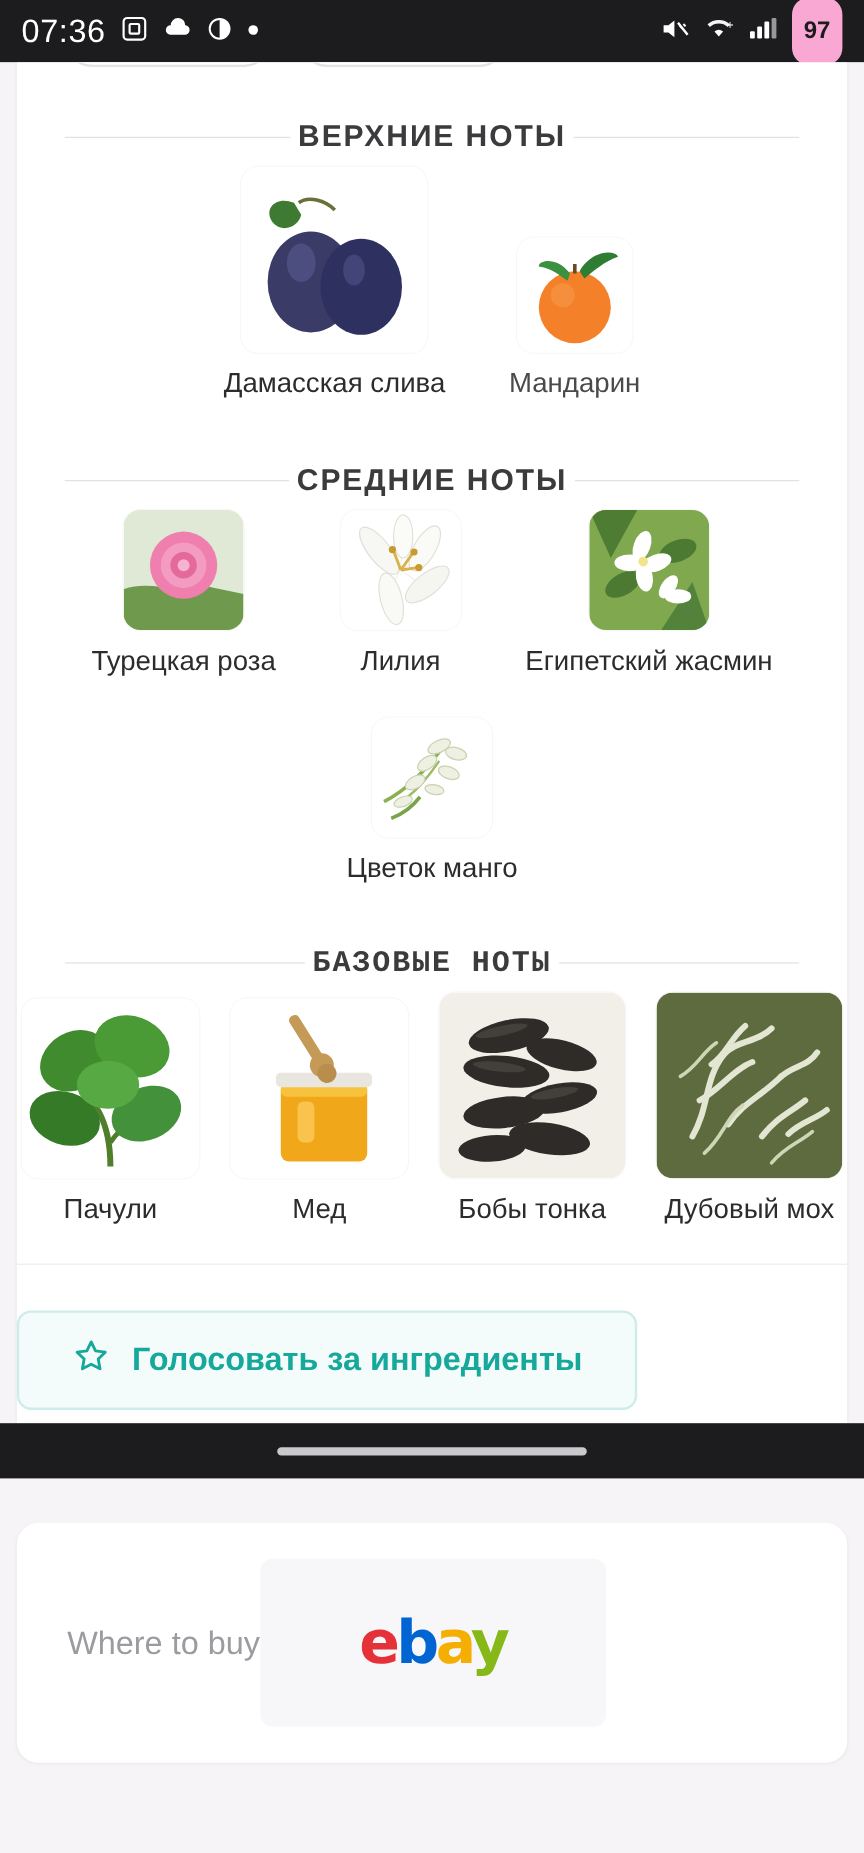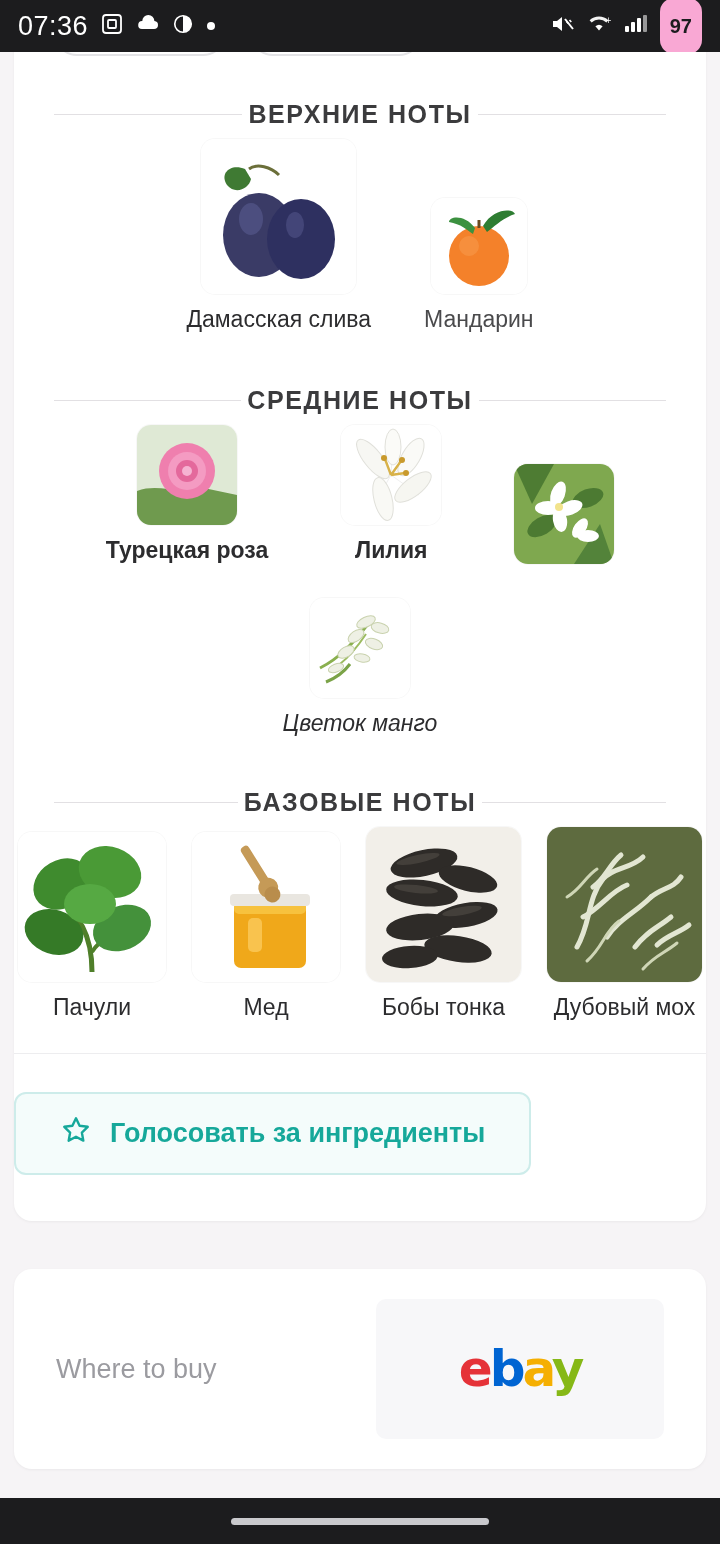--- a/index.html
+++ b/index.html
@@ -2,21 +2,21 @@
 <html lang="ru"><head>
 <meta charset="utf-8">
 <style>
   * { box-sizing: border-box; margin: 0; padding: 0; }
   html, body {
     width: 720px; height: 1544px;
     background: #ffffff;
     font-family: "Liberation Sans", sans-serif;
     overflow: hidden;
   }
-  .screen { position: relative; width: 720px; height: 1544px; background: #fdfcfd; }
+  .screen { position: relative; width: 720px; height: 1232px; background: #fdfcfd; }
 
   
   .statusbar {
     height: 52px; background: #1c1c1e; color: #ffffff;
     display: flex; align-items: center; justify-content: space-between;
     padding: 0 18px;
   }
   .sb-left { display: flex; align-items: center; gap: 12px; }
   .sb-time { font-size: 27px; letter-spacing: 0.5px; }
   .sb-right { display: flex; align-items: center; gap: 11px; }
@@ -84,21 +84,21 @@
   .vote-btn {
     display: flex; align-items: center; gap: 18px;
     border: 2px solid #cdecea; background: #f4fcfb; color: #16a89a;
     border-radius: 12px; padding: 20px 44px;
     font-size: 27px; font-weight: bold; cursor: pointer;
   }
 
   
   .buy-card {
     margin: 48px 14px 0 14px; background: #ffffff; border-radius: 18px;
-    height: 200px; display: flex; align-items: center; justify-content: space-between;
+    height: 200px; display: flex; align-items: center; 
     padding: 0 0 0 42px; overflow: hidden; box-shadow: 0 1px 3px rgba(0,0,0,0.05);
   }
   .buy-label { font-size: 27px; color: #9b9ba0; }
   .ebay-tile {
     width: 288px; height: 140px; background: #f7f7f9; border-radius: 10px;
     display: flex; align-items: center; justify-content: center; margin-right: 42px;
   }
   .ebay { font-size: 50px; font-weight: bold; font-family: "DejaVu Sans", sans-serif; letter-spacing: -3px; }
   .ebay .e { color: #e53238; }
   .ebay .b { color: #0064d2; }
@@ -214,21 +214,21 @@
           </div>
           <div class="label dim">Мандарин</div>
         </div>
       </div>
 
       <div class="section-head" style="margin-top:52px;">
         <span class="line"></span>
         <span class="title">СРЕДНИЕ НОТЫ</span>
         <span class="line"></span>
       </div>
-      <div class="notes-row" style="gap:53px;font-weight:bold;">
+      <div class="notes-row" style="gap:34px;">
         <div class="note sz-md note-box">
           <div class="thumb">
             <svg width="100" height="100" viewBox="0 0 100 100">
               <rect width="100" height="100" fill="#dfe9d5"></rect>
               <path d="M0 66 C22 58 40 70 62 62 L100 70 L100 100 L0 100Z" fill="#6f9a4e"></path>
               <circle cx="50" cy="46" r="28" fill="#ef7fae"></circle>
               <circle cx="50" cy="46" r="19" fill="#f49bc2"></circle>
               <circle cx="50" cy="46" r="11" fill="#e4699c"></circle>
               <circle cx="50" cy="46" r="5" fill="#f6b3d2"></circle>
             </svg>
@@ -265,24 +265,25 @@
                 <ellipse cx="44" cy="30" rx="7" ry="13" transform="rotate(20 44 30)"></ellipse>
                 <ellipse cx="34" cy="44" rx="13" ry="7"></ellipse>
                 <ellipse cx="56" cy="44" rx="7" ry="13" transform="rotate(70 56 44)"></ellipse>
                 <ellipse cx="46" cy="56" rx="7" ry="12" transform="rotate(-10 46 56)"></ellipse>
                 <ellipse cx="66" cy="64" rx="6" ry="11" transform="rotate(35 66 64)"></ellipse>
                 <ellipse cx="74" cy="72" rx="11" ry="6"></ellipse>
                 <circle cx="45" cy="43" r="4" fill="#f2e38c"></circle>
               </g>
             </svg>
           </div>
-        </div>
-      </div>
-
-      <div class="notes-row" style="margin-top:34px;font-style:italic;">
+          <div class="label">Египетский жасмин</div>
+        </div>
+      </div>
+
+      <div class="notes-row" style="margin-top:34px;">
         <div class="note sz-md note-box">
           <div class="thumb">
             <svg width="100" height="100" viewBox="0 0 100 100">
               <rect width="100" height="100" fill="#fff"></rect>
               <path d="M10 70 C30 60 44 44 58 26" stroke="#8ab04f" stroke-width="3" fill="none"></path>
               <path d="M30 66 C40 58 48 48 56 36" stroke="#9cbb60" stroke-width="2" fill="none"></path>
               <g fill="#eef0e4" stroke="#c9d2ae" stroke-width="1">
                 <ellipse cx="56" cy="24" rx="10" ry="5" transform="rotate(-25 56 24)"></ellipse>
                 <ellipse cx="70" cy="30" rx="9" ry="5" transform="rotate(15 70 30)"></ellipse>
                 <ellipse cx="46" cy="38" rx="9" ry="5" transform="rotate(-35 46 38)"></ellipse>
@@ -291,21 +292,21 @@
                 <ellipse cx="52" cy="60" rx="8" ry="4" transform="rotate(10 52 60)"></ellipse>
                 <ellipse cx="26" cy="70" rx="8" ry="4" transform="rotate(-20 26 70)"></ellipse>
               </g>
               <path d="M16 84 C26 80 34 74 40 66" stroke="#7ba348" stroke-width="3" fill="none"></path>
             </svg>
           </div>
           <div class="label">Цветок манго</div>
         </div>
       </div>
 
-      <div class="section-head" style="margin-top:50px;">
+      <div class="section-head" style="margin-top:50px;font-family:Liberation Mono, monospace;">
         <span class="line"></span>
         <span class="title">БАЗОВЫЕ НОТЫ</span>
         <span class="line"></span>
       </div>
       <div class="notes-row" style="gap:6px;">
         <div class="note sz-xl note-box">
           <div class="thumb">
             <svg width="148" height="150" viewBox="0 0 148 150">
               <rect width="148" height="150" fill="#ffffff"></rect>
               <path d="M74 140 C74 100 60 84 40 66" stroke="#4f7f2a" stroke-width="5" fill="none"></path>

